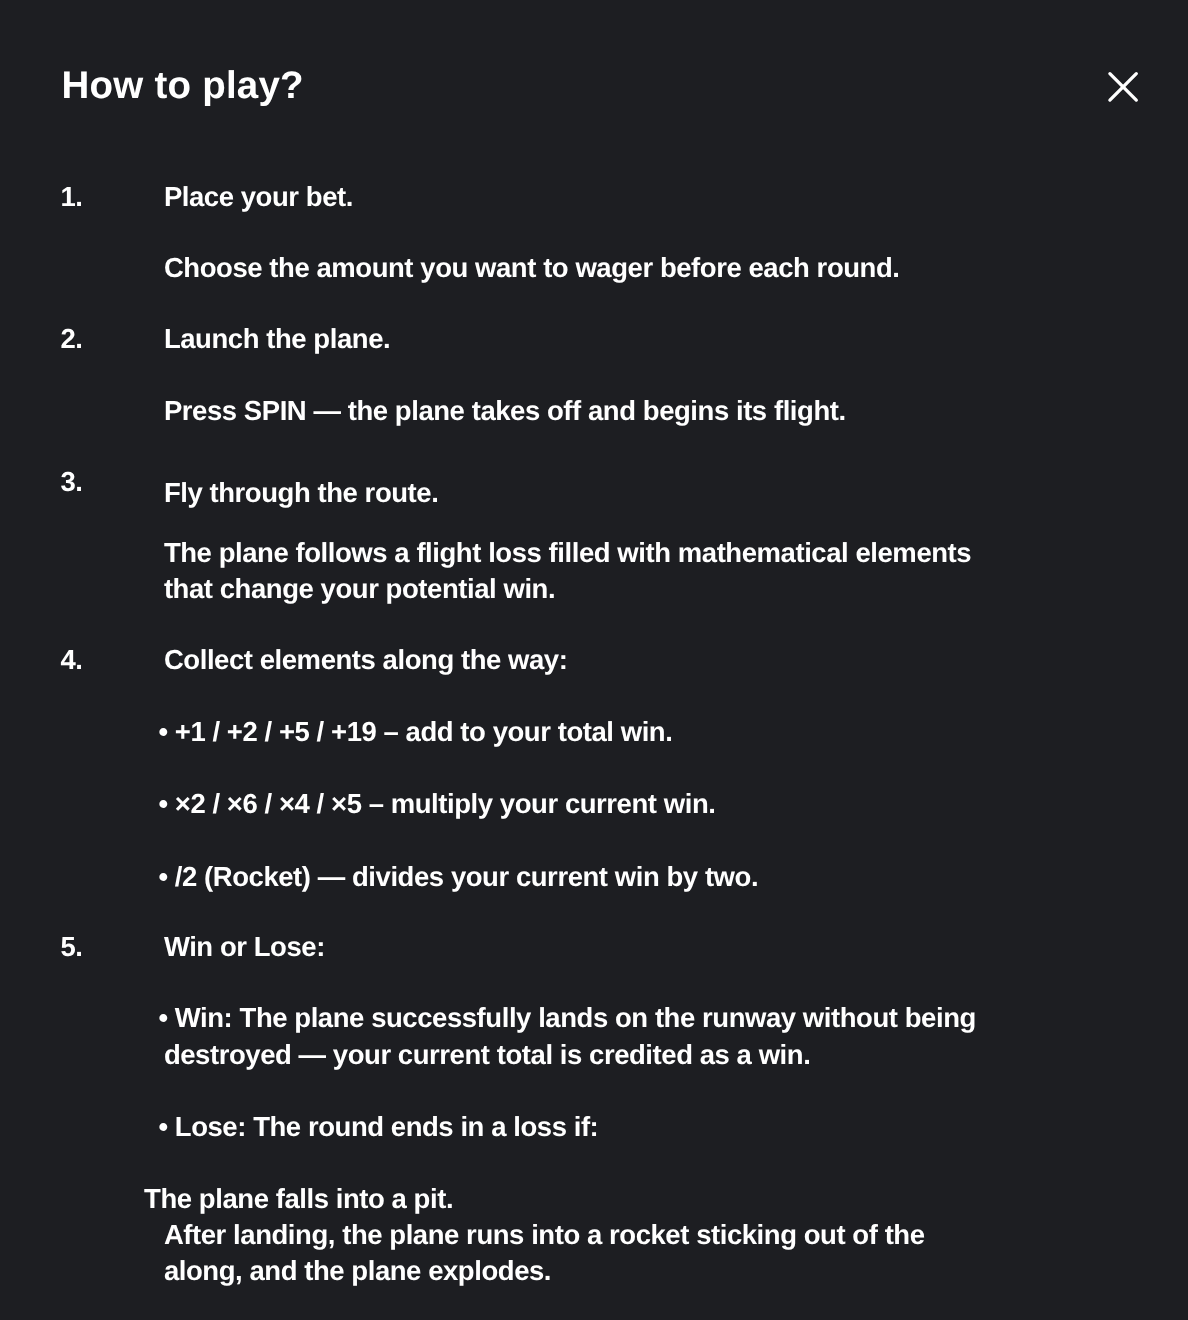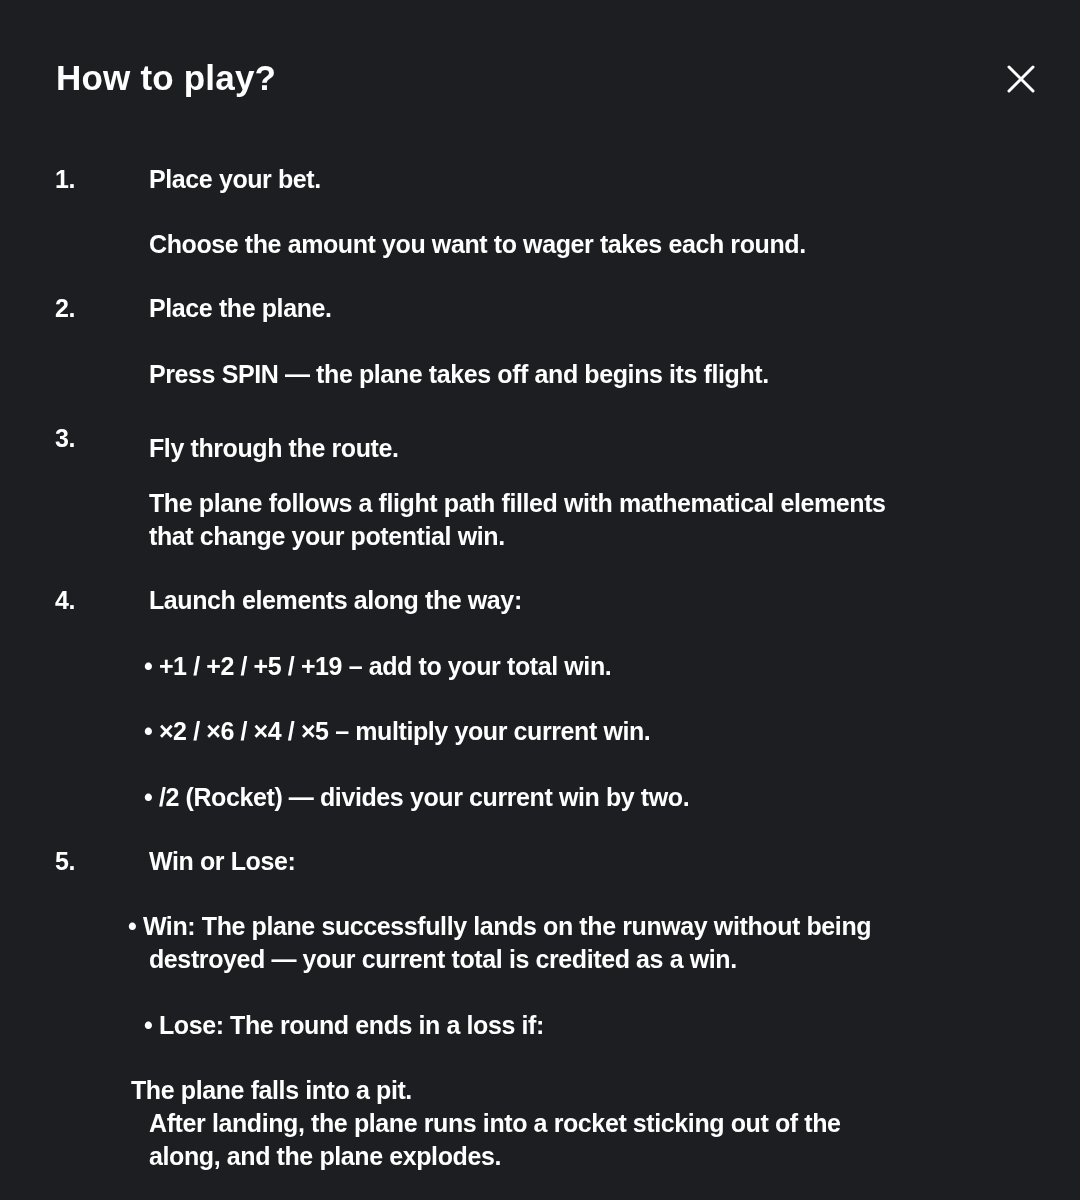--- a/index.html
+++ b/index.html
@@ -64,47 +64,47 @@
   <button class="close-btn">
     <svg width="38" height="38" viewBox="0 0 38 38">
       <line x1="7" y1="7" x2="31" y2="31" stroke="#ffffff" stroke-width="3" stroke-linecap="round"></line>
       <line x1="31" y1="7" x2="7" y2="31" stroke="#ffffff" stroke-width="3" stroke-linecap="round"></line>
     </svg>
   </button>
 
   <div>
     <span class="abs num" style="top:163px">1.</span>
     <span class="abs txt" style="top:163px">Place your bet.</span>
-    <span class="abs txt" style="top:228px">Choose the amount you want to wager takes each round.</span>
+    <span class="abs txt" style="top:228px">Choose the amount you want to wager before each round.</span>
   </div>
 
   <div>
     <span class="abs num" style="top:292px">2.</span>
-    <span class="abs txt" style="top:292px">Place the plane.</span>
+    <span class="abs txt" style="top:292px">Launch the plane.</span>
     <span class="abs txt" style="top:358px">Press SPIN — the plane takes off and begins its flight.</span>
   </div>
 
   <div>
     <span class="abs num" style="top:422px">3.</span>
     <span class="abs txt" style="top:432px">Fly through the route.</span>
-    <span class="abs txt" style="top:487px">The plane follows a flight path filled with mathematical elements</span>
+    <span class="abs txt" style="top:487px">The plane follows a flight loss filled with mathematical elements</span>
     <span class="abs txt" style="top:520px">that change your potential win.</span>
   </div>
 
   <div>
     <span class="abs num" style="top:584px">4.</span>
-    <span class="abs txt" style="top:584px">Launch elements along the way:</span>
+    <span class="abs txt" style="top:584px">Collect elements along the way:</span>
     <span class="abs" style="left:144px;top:650px">• +1 / +2 / +5 / +19 – add to your total win.</span>
     <span class="abs" style="left:144px;top:715px">• ×2 / ×6 / ×4 / ×5 – multiply your current win.</span>
     <span class="abs" style="left:144px;top:781px">• /2 (Rocket) — divides your current win by two.</span>
   </div>
 
   <div>
     <span class="abs num" style="top:845px">5.</span>
     <span class="abs txt" style="top:845px">Win or Lose:</span>
-    <span class="abs" style="left:128px;top:910px">• Win: The plane successfully lands on the runway without being</span>
+    <span class="abs" style="left:144px;top:910px">• Win: The plane successfully lands on the runway without being</span>
     <span class="abs txt" style="top:943px">destroyed — your current total is credited as a win.</span>
     <span class="abs" style="left:144px;top:1009px">• Lose: The round ends in a loss if:</span>
     <span class="abs" style="left:131px;top:1074px">The plane falls into a pit.</span>
     <span class="abs txt" style="top:1107px">After landing, the plane runs into a rocket sticking out of the</span>
     <span class="abs txt" style="top:1140px">along, and the plane explodes.</span>
   </div>
 </div>
 
 </body></html>

